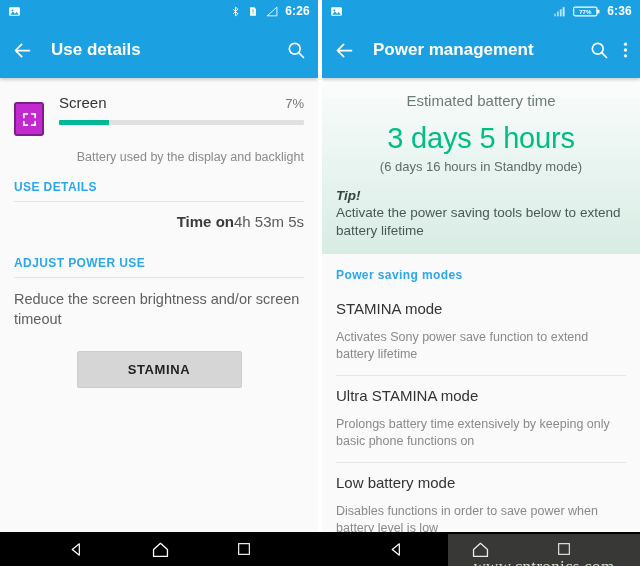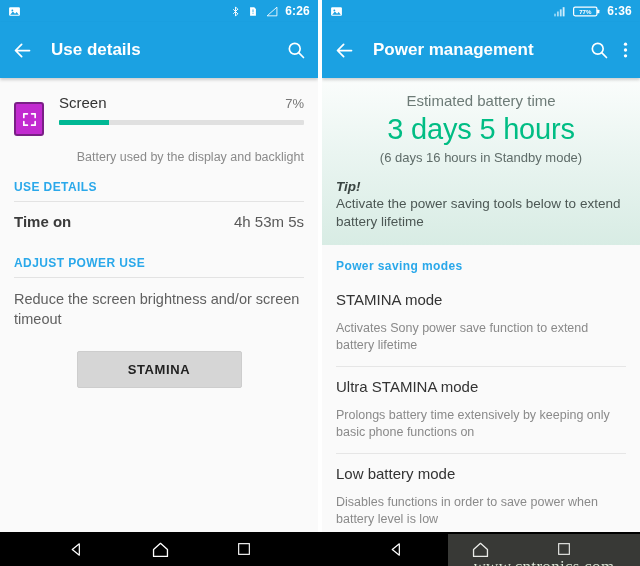--- a/index.html
+++ b/index.html
@@ -109,21 +109,21 @@
   .section-header {
     font-size: 12px;
     font-weight: bold;
     color: #2aa8ea;
     letter-spacing: .4px;
     padding: 14px 14px 7px 14px;
   }
   .hr { height: 1px; background: #e3e3e3; margin: 0 14px; }
 
   .kv-row {
-    display: flex; align-items: baseline; justify-content: space-between;
+    display: flex; align-items: baseline; justify-content: flex-end;
     padding: 11px 14px 12px 14px;
   }
   .kv-key { font-size: 15px; color: #3b3b3b; font-weight: bold; }
   .kv-val { font-size: 15px; color: #5a5a5a; }
 
   .body-text {
     font-size: 14.5px;
     color: #606060;
     padding: 11px 14px 0 14px;
     line-height: 1.38;
@@ -150,21 +150,21 @@
   }
   .est-label {
     text-align: center;
     font-size: 15px;
     color: #6d7b77;
   }
   .est-big {
     text-align: center;
     font-size: 29px;
     color: #00bd84;
-    margin-top: 4px;
+    margin-top: 13px;
     letter-spacing: -.2px;
   }
   .est-standby {
     text-align: center;
     font-size: 13px;
     color: #5f6c69;
     margin-top: 4px;
   }
   .tip-title {
     font-size: 13.5px;

